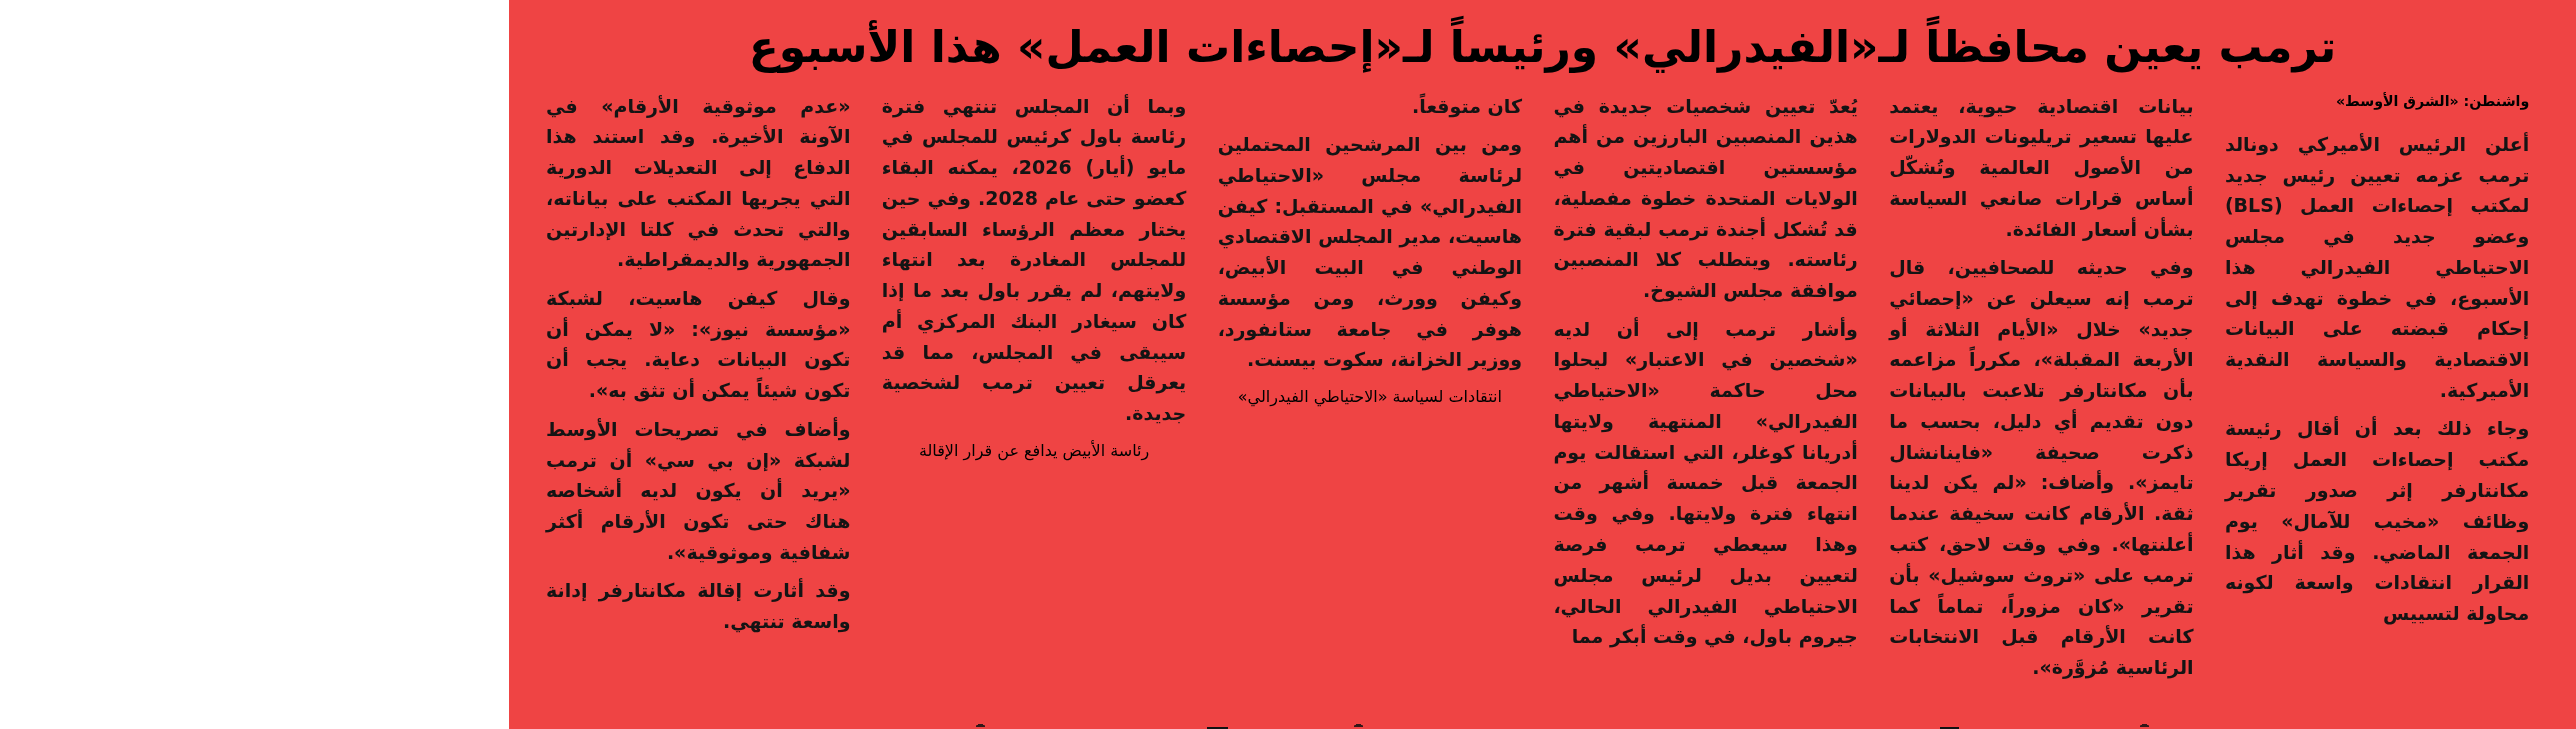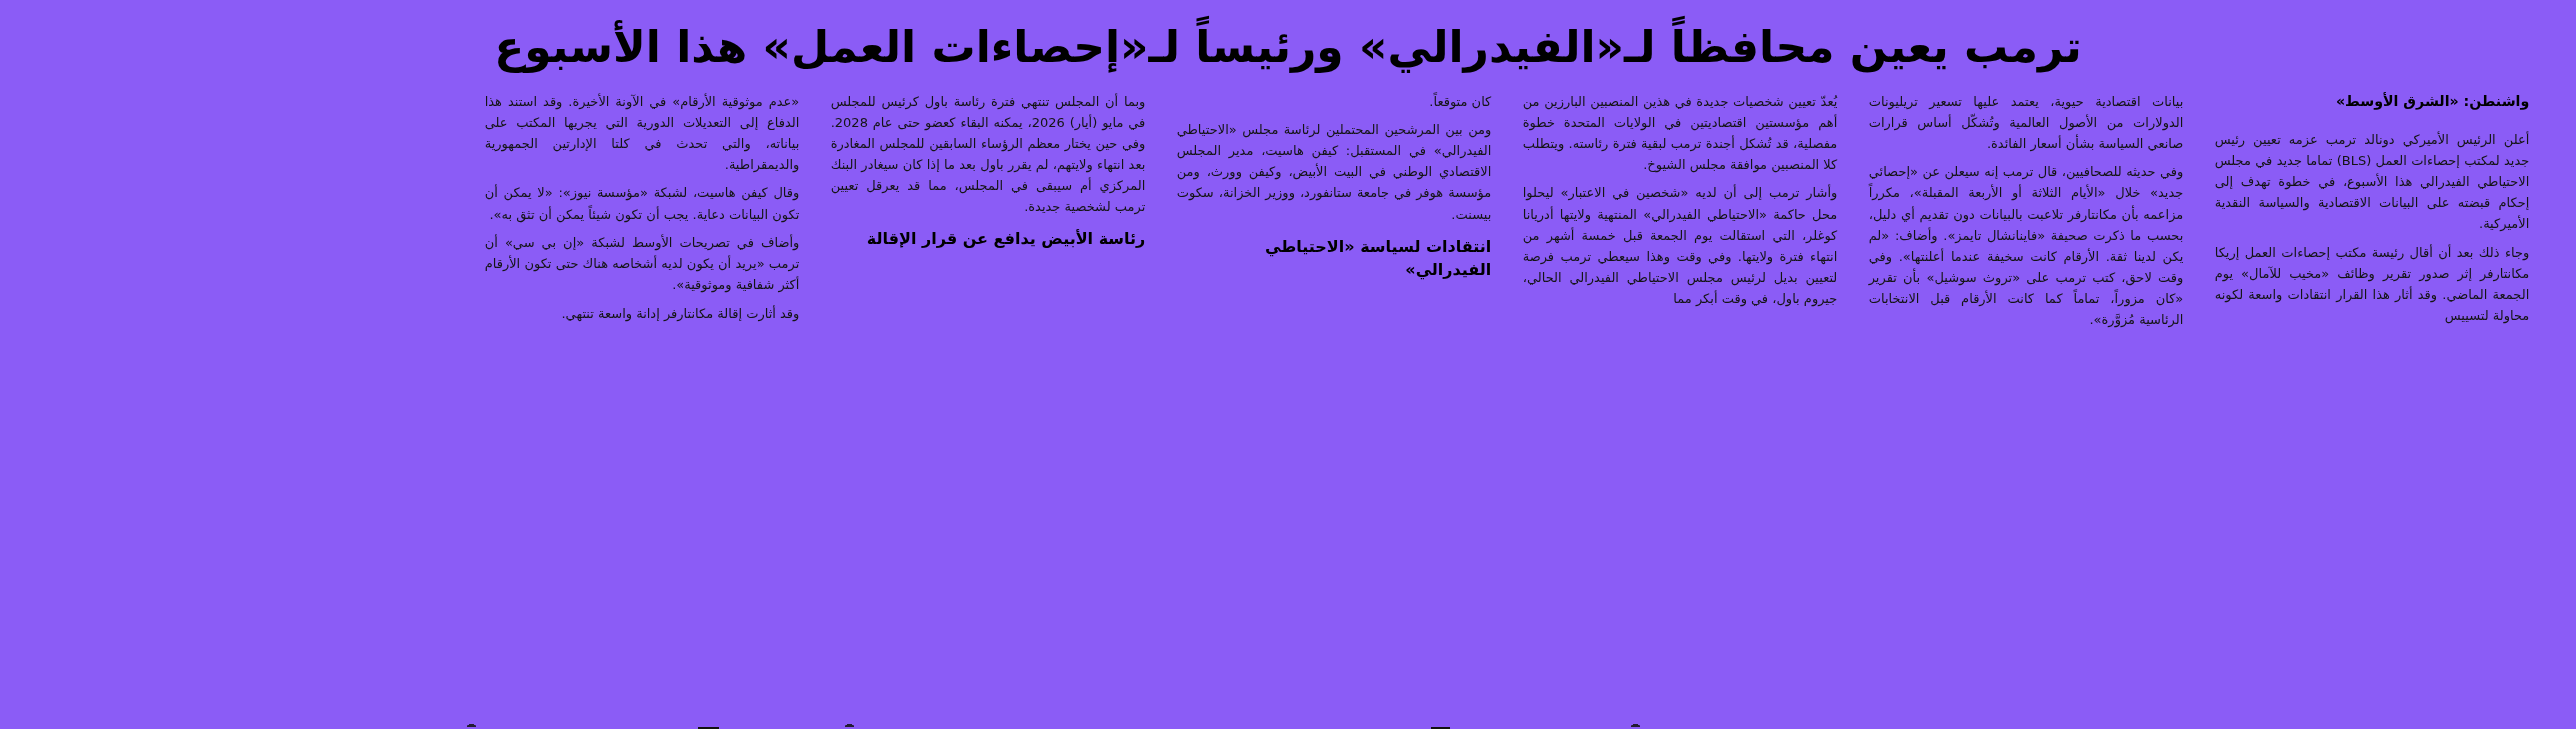--- a/index.html
+++ b/index.html
@@ -11,25 +11,25 @@
   body {
     width: 2576px;
     height: 729px;
     overflow: hidden;
     font-family: "DejaVu Sans", "Liberation Sans", sans-serif;
     color: #111111;
     direction: rtl;
   }
   .page {
     position: relative;
-    width: 2576px;
+    width: 2067px;
     height: 729px;
     box-sizing: border-box;
     padding: 0;
-    background: #8b5cf6;
+    background: #ef4444;
   }
 
   
   .headline-wrap {
     padding-top: 18.5px;
     padding-bottom: 10px;
     text-align: center;
   }
   .headline {
     font-family: "DejaVu Sans", "Liberation Sans", sans-serif;
@@ -67,35 +67,36 @@
     font-weight: bold;
     font-size: 14.2px;
     line-height: 1.5;
     text-align: right;
     margin-bottom: 17px;
     color: #000;
     letter-spacing: 0;
   }
 
   p.body {
-    font-size: 13px;
+    font-size: 19px;
     line-height: 1.62;
     text-align: justify;
     text-align-last: right;
     margin: 0 0 7.8px 0;
     color: #141414;
-    font-weight: 400;
+    font-weight: 700;
     text-justify: inter-word;
   }
   p.body.first { margin-top: 0; }
 
   .subhead {
-    font-weight: bold;
+    font-weight: normal;
     font-size: 16px;
     line-height: 1.45;
+    text-align: center;
     margin: 10px 0 5px 0;
     color: #000;
   }
 
   
   .bottom-marks {
     position: absolute;
     left: 0;
     right: 0;
     bottom: 0;
@@ -124,21 +125,21 @@
 <div class="page">
 
   <div class="headline-wrap">
     <div class="headline">ترمب يعين محافظاً لـ«الفيدرالي» ورئيساً لـ«إحصاءات العمل» هذا الأسبوع</div>
   </div>
 
   <div class="columns">
 
     <div class="col col-w">
       <div class="kicker">واشنطن: «الشرق الأوسط»</div>
-      <p class="body first">أعلن الرئيس الأميركي دونالد ترمب عزمه تعيين رئيس جديد لمكتب إحصاءات العمل (BLS) تماما جديد في مجلس الاحتياطي الفيدرالي هذا الأسبوع، في خطوة تهدف إلى إحكام قبضته على البيانات الاقتصادية والسياسة النقدية الأميركية.</p>
+      <p class="body first">أعلن الرئيس الأميركي دونالد ترمب عزمه تعيين رئيس جديد لمكتب إحصاءات العمل (BLS) وعضو جديد في مجلس الاحتياطي الفيدرالي هذا الأسبوع، في خطوة تهدف إلى إحكام قبضته على البيانات الاقتصادية والسياسة النقدية الأميركية.</p>
       <p class="body">وجاء ذلك بعد أن أقال رئيسة مكتب إحصاءات العمل إريكا مكانتارفر إثر صدور تقرير وظائف «مخيب للآمال» يوم الجمعة الماضي. وقد أثار هذا القرار انتقادات واسعة لكونه محاولة لتسييس</p>
     </div>
 
     <div class="col col-w">
       <p class="body first">بيانات اقتصادية حيوية، يعتمد عليها تسعير تريليونات الدولارات من الأصول العالمية وتُشكّل أساس قرارات صانعي السياسة بشأن أسعار الفائدة.</p>
       <p class="body">وفي حديثه للصحافيين، قال ترمب إنه سيعلن عن «إحصائي جديد» خلال «الأيام الثلاثة أو الأربعة المقبلة»، مكرراً مزاعمه بأن مكانتارفر تلاعبت بالبيانات دون تقديم أي دليل، بحسب ما ذكرت صحيفة «فاينانشال تايمز». وأضاف: «لم يكن لدينا ثقة. الأرقام كانت سخيفة عندما أعلنتها». وفي وقت لاحق، كتب ترمب على «تروث سوشيل» بأن تقرير «كان مزوراً، تماماً كما كانت الأرقام قبل الانتخابات الرئاسية مُزوَّرة».</p>
     </div>
 
     <div class="col col-w">
       <p class="body first">يُعدّ تعيين شخصيات جديدة في هذين المنصبين البارزين من أهم مؤسستين اقتصاديتين في الولايات المتحدة خطوة مفصلية، قد تُشكل أجندة ترمب لبقية فترة رئاسته. ويتطلب كلا المنصبين موافقة مجلس الشيوخ.</p>

